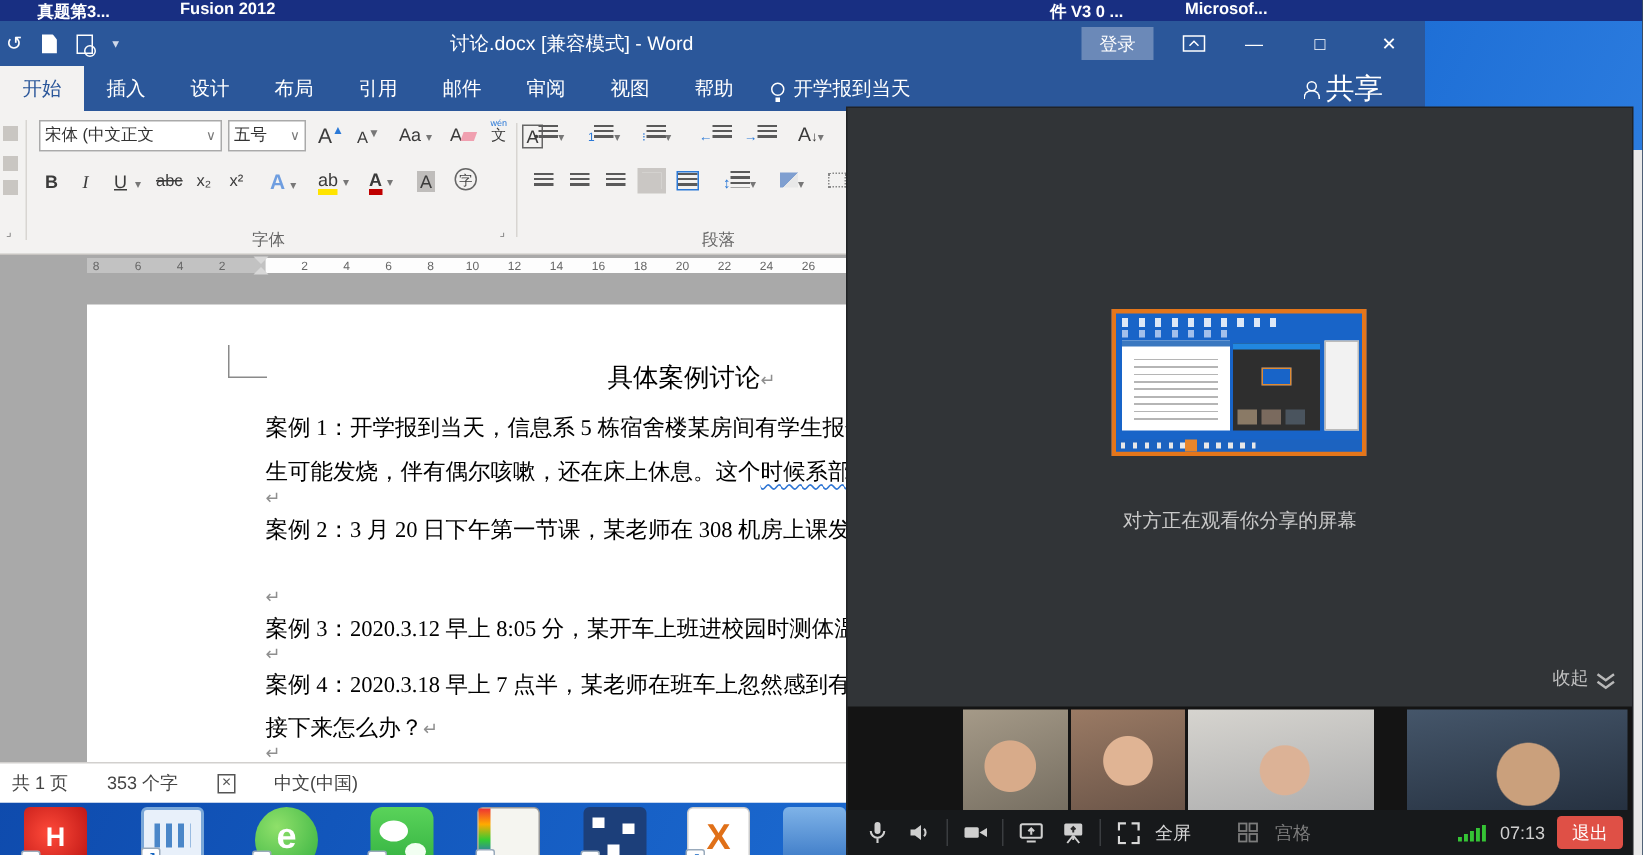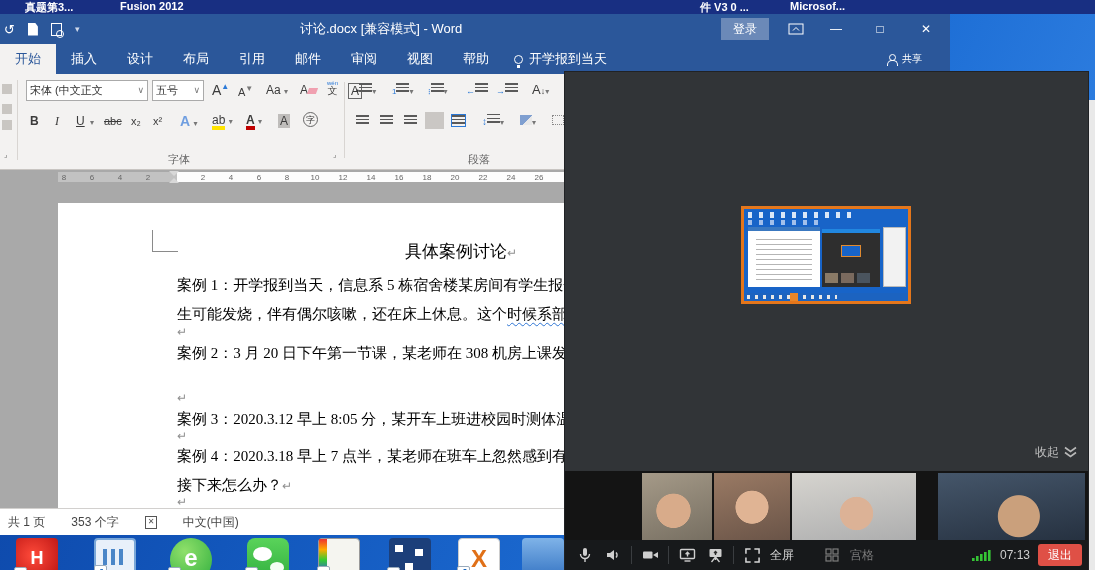--- a/index.html
+++ b/index.html
@@ -44,21 +44,21 @@
   .ribbonopts { position:absolute; left:788px; top:7px; }
   .wbtn { position:absolute; top:0; width:36px; height:30px; text-align:center; line-height:30px; font-size:12px; color:#fff; }
   .w-min{ left:818px; } .w-max{ left:862px; } .w-close{ left:908px; }
 
   .w-tabs { position:absolute; left:0; top:30px; width:100%; height:30px; background:var(--word-blue); display:flex; align-items:stretch; }
   .wtab { padding:0 15px; color:#fff; font-size:13px; line-height:30px; white-space:nowrap; }
   .wtab.active { background:#f3f2f1; color:var(--word-blue); }
   .tellme { display:flex; align-items:center; gap:6px; color:#fff; font-size:13px; padding:0 10px; }
   .bulb { width:9px; height:9px; border:1.5px solid #fff; border-radius:50%; position:relative; }
   .bulb:after { content:""; position:absolute; left:2px; top:9px; width:3px; height:3px; background:#fff; }
-  .share-tab { position:absolute; right:28px; top:0; height:30px; display:flex; align-items:center; gap:5px; color:#fff; font-size:10px; }
+  .share-tab { position:absolute; right:28px; top:0; height:30px; display:flex; align-items:center; gap:5px; color:#fff; font-size:19px; }
   .person { position:relative; width:11px; height:11px; }
   .person:before { content:""; position:absolute; left:3px; top:0; width:5px; height:5px; border:1px solid #fff; border-radius:50%; }
   .person:after { content:""; position:absolute; left:1px; top:6px; width:9px; height:5px; border:1px solid #fff; border-bottom:none; border-radius:5px 5px 0 0; }
 
   
   .ribbon { position:absolute; left:0; top:60px; width:100%; height:96px; background:#f3f2f1; border-bottom:1px solid #c8c5c2; color:#444; }
   .clip-sliver { position:absolute; left:0; top:6px; width:18px; height:80px; border-right:1px solid #d8d5d2; }
   .clip-sliver i { position:absolute; left:2px; width:10px; height:10px; background:#c9c6c2; }
   .launcher { position:absolute; width:10px; height:10px; font-size:8px; color:#777; line-height:10px; }
   .grouplabel { position:absolute; top:78px; font-size:11px; color:#666; }
@@ -122,21 +122,21 @@
   .mini-call { position:absolute; left:78px; top:20px; width:58px; height:58px; background:#2e2e2e; border-top:4px solid #2187e0; }
   .mini-call .pv { position:absolute; left:19px; top:12px; width:20px; height:12px; background:#1864c8; border:1px solid #e08a30; }
   .mini-call .th { position:absolute; bottom:4px; width:13px; height:10px; }
   .mini-chat { position:absolute; left:139px; top:18px; width:23px; height:60px; background:#f2f2f2; border:1px solid #bbb; }
   .mini-task { position:absolute; left:0; bottom:0; width:100%; height:8px; background:#1c63c0; }
   .mini-task i { position:absolute; left:3px; top:2px; width:90px; height:4px; background:repeating-linear-gradient(90deg,#e8e8e8 0 3px,transparent 3px 8px); }
   .mini-task em { position:absolute; left:46px; top:0; width:8px; height:8px; background:#e8862a; }
 
   .share-status { position:absolute; left:0; top:238px; width:100%; text-align:center; font-size:13px; color:#c9c9c9; }
   .endshare { position:absolute; left:210px; top:288px; width:103px; height:33px; border:1px solid #888; border-radius:6px; background:transparent; display:flex; align-items:center; justify-content:center; gap:7px; color:#eee; font-size:13px; }
-  .collapse { position:absolute; right:10px; top:344px; display:flex; align-items:center; gap:4px; color:#c0c0c0; font-size:12px; }
+  .collapse { position:absolute; right:10px; top:344px; display:flex; align-items:flex-end; gap:4px; color:#c0c0c0; font-size:12px; }
 
   .videorow { position:absolute; left:0; top:371px; width:100%; height:94px; background:#141414; }
   .vthumb { position:absolute; top:2px; height:90px; overflow:hidden; }
   .vthumb .nm { position:absolute; left:7px; bottom:4px; color:#fff; font-size:13px; text-shadow:0 1px 2px #000; white-space:nowrap; }
   .vt-0 { left:77px;  width:70px;  background:radial-gradient(circle at 45% 42%,#d8ab8a 0 26%,transparent 27%),linear-gradient(160deg,#a59a88,#6b6458); }
   .vt-1 { left:149px; width:76px;  background:radial-gradient(circle at 50% 38%,#e0b494 0 24%,transparent 25%),linear-gradient(165deg,#9a7a64,#5d4a40); }
   .vt-2 { left:227px; width:124px; background:radial-gradient(circle at 52% 45%,#dcb296 0 20%,transparent 21%),linear-gradient(170deg,#d6d4cf,#a3a4a6); }
   .vt-3 { left:373px; width:147px; background:radial-gradient(circle at 55% 48%,#caa07c 0 22%,transparent 23%),linear-gradient(170deg,#45566a,#1e2836); }
 
   .qq-toolbar { position:absolute; left:0; bottom:0; width:100%; height:30px; background:#17191b; display:flex; align-items:center; }
@@ -348,20 +348,21 @@
           <span class="th" style="left:19px; background:#7a6a5e"></span>
           <span class="th" style="left:35px; background:#4a545e"></span>
         </div>
         <div class="mini-chat"></div>
         <div class="mini-task">
             <i></i>
             <em></em>
           </div>
       </div>
 
+      <div class="share-status">对方正在观看你分享的屏幕</div>
 
 
       <div class="collapse">
         <span>收起</span>
         <svg width="15" height="13" viewBox="0 0 15 13">
             <path d="M2 1.5 L7.5 5.5 L13 1.5 M2 6.5 L7.5 10.5 L13 6.5" fill="none" stroke="#b8b8b8" stroke-width="1.6"></path>
           </svg>
       </div>
 
       <div class="videorow">

